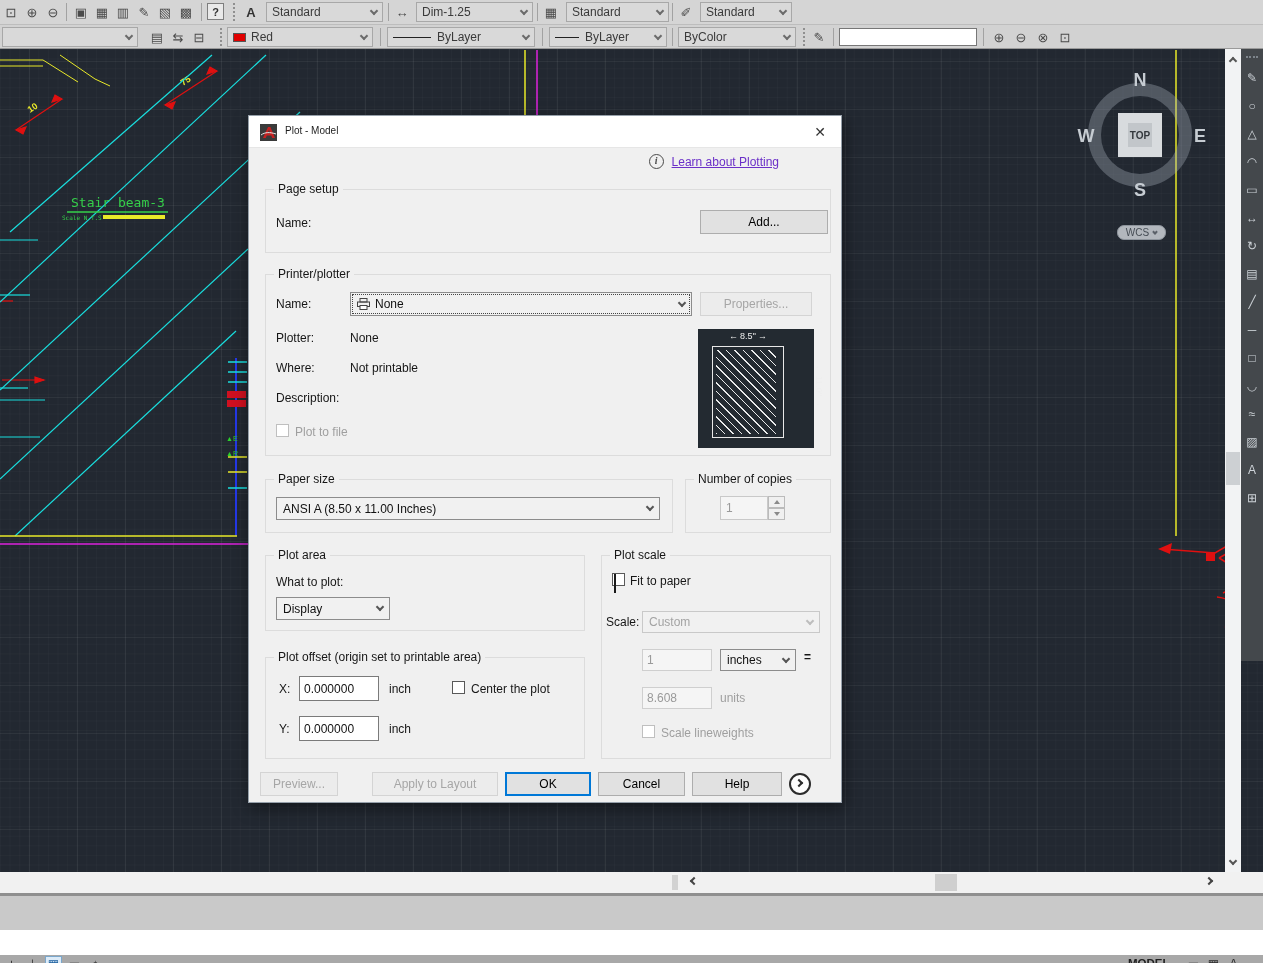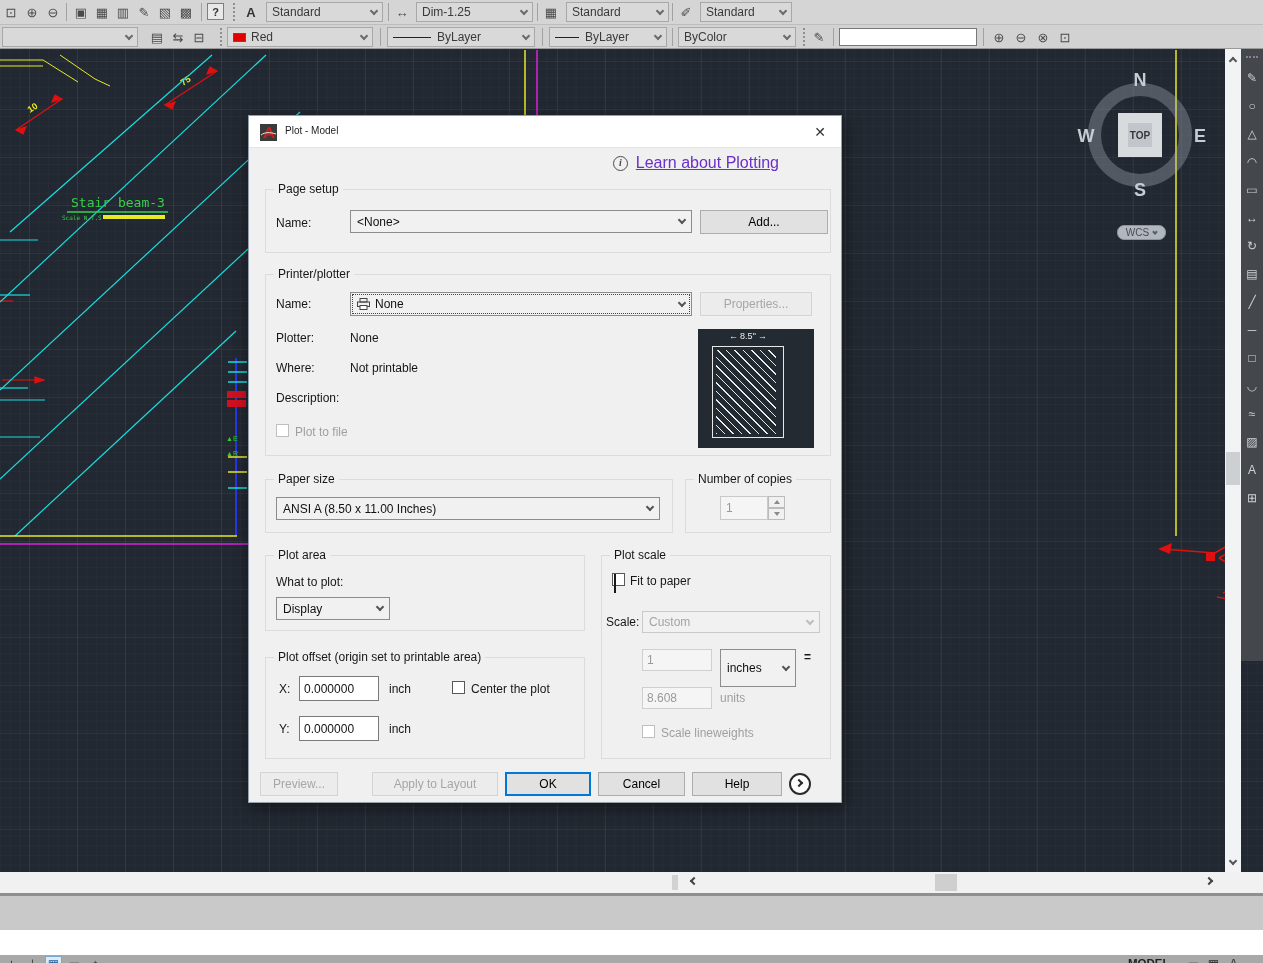--- a/index.html
+++ b/index.html
@@ -85,21 +85,21 @@
             border:1px solid #96a0aa; box-shadow:2px 5px 16px rgba(0,0,0,0.45); }
   .dlg-title { position:absolute; left:0; top:0; width:100%; height:32px; background:#fff;
                border-bottom:1px solid #e6e6e6; }
   .dlg-title .ttl { position:absolute; left:36px; top:9px; font-size:10px; color:#1e1e1e; }
   .acad-icon { position:absolute; left:11px; top:8px; width:17px; height:17px; }
   .dlg-close { position:absolute; right:12px; top:7px; width:18px; height:18px; font-size:14px;
                color:#333; display:flex; align-items:center; justify-content:center; }
   .learn { position:absolute; top:38px; right:62px; display:flex; align-items:center; gap:8px; }
   .info-ic { width:15px; height:15px; border-radius:50%; border:1.5px solid #4a4a4a; color:#4a4a4a;
              font:italic bold 10px/12px "Liberation Serif", serif; text-align:center; }
-  .learn a { font-size:16px; color:#6b30c8; text-decoration:underline; }
+  .learn a { font-size:12px; color:#6b30c8; text-decoration:underline; }
 
   .grp { position:absolute; border:1px solid #dcdcdc; }
   .leg { position:absolute; top:-8px; left:8px; background:#f0f0f0; padding:0 4px; font-size:12px; color:#161616; white-space:nowrap; }
   .lbl { position:absolute; font-size:12px; color:#161616; white-space:nowrap; }
   .lbl.dis { color:#9f9f9f; }
 
   .cmb { position:absolute; background:#f1f1f1; border:1px solid #8c8c8c; display:flex; align-items:center;
          justify-content:space-between; padding:0 6px; font-size:12px; color:#111; }
   .cmb .chev { border-color:#555; }
   .cmb.focused { outline:1px dotted #444; outline-offset:-3px; }
@@ -378,24 +378,20 @@
   </div>
 
   <div class="learn">
     <span class="info-ic">i</span>
     <a href="#">Learn about Plotting</a>
   </div>
 
   <div class="grp" style="left:16px;top:73px;width:566px;height:64px">
     <span class="leg">Page setup</span>
     <span class="lbl" style="left:10px;top:26px">Name:</span>
-    <div class="cmb" style="left:84px;top:20px;width:342px;height:23px">
-      <span>&lt;None&gt;</span>
-        <span class="chev"></span>
-    </div>
     <button class="btn" style="left:434px;top:20px;width:128px">Add...</button>
   </div>
 
   <div class="grp" style="left:16px;top:158px;width:566px;height:182px">
     <span class="leg">Printer/plotter</span>
     <span class="lbl" style="left:10px;top:22px">Name:</span>
     <div class="cmb focused" style="left:84px;top:17px;width:342px;height:24px">
       <span style="display:flex;align-items:center;gap:5px">
         <svg width="13" height="12" viewBox="0 0 13 12">
           <rect x="3" y="0.5" width="7" height="3.5" fill="none" stroke="#444"></rect>
@@ -467,21 +463,21 @@
   <div class="grp" style="left:352px;top:439px;width:230px;height:204px">
     <span class="leg">Plot scale</span>
     <span class="cb" style="left:10px;top:17px"><span class="tick"></span></span>
     <span class="lbl" style="left:28px;top:18px">Fit to paper</span>
     <span class="lbl" style="left:4px;top:59px">Scale:</span>
     <div class="cmb dis" style="left:40px;top:55px;width:178px;height:22px">
       <span>Custom</span>
         <span class="chev"></span>
     </div>
     <input class="inp dis" style="left: 40px; top: 93px; width: 70px; height: 22px;" value="1">
-    <div class="cmb" style="left:118px;top:93px;width:76px;height:38px">
+    <div class="cmb" style="left:118px;top:93px;width:76px;height:22px">
       <span>inches</span>
         <span class="chev"></span>
     </div>
     <span class="lbl" style="left:202px;top:94px;font-weight:bold">=</span>
     <input class="inp dis" style="left: 40px; top: 131px; width: 70px; height: 22px;" value="8.608">
     <span class="lbl dis" style="left:118px;top:135px">units</span>
     <span class="cb dis" style="left:40px;top:169px"></span>
     <span class="lbl dis" style="left:59px;top:170px">Scale lineweights</span>
   </div>
 

